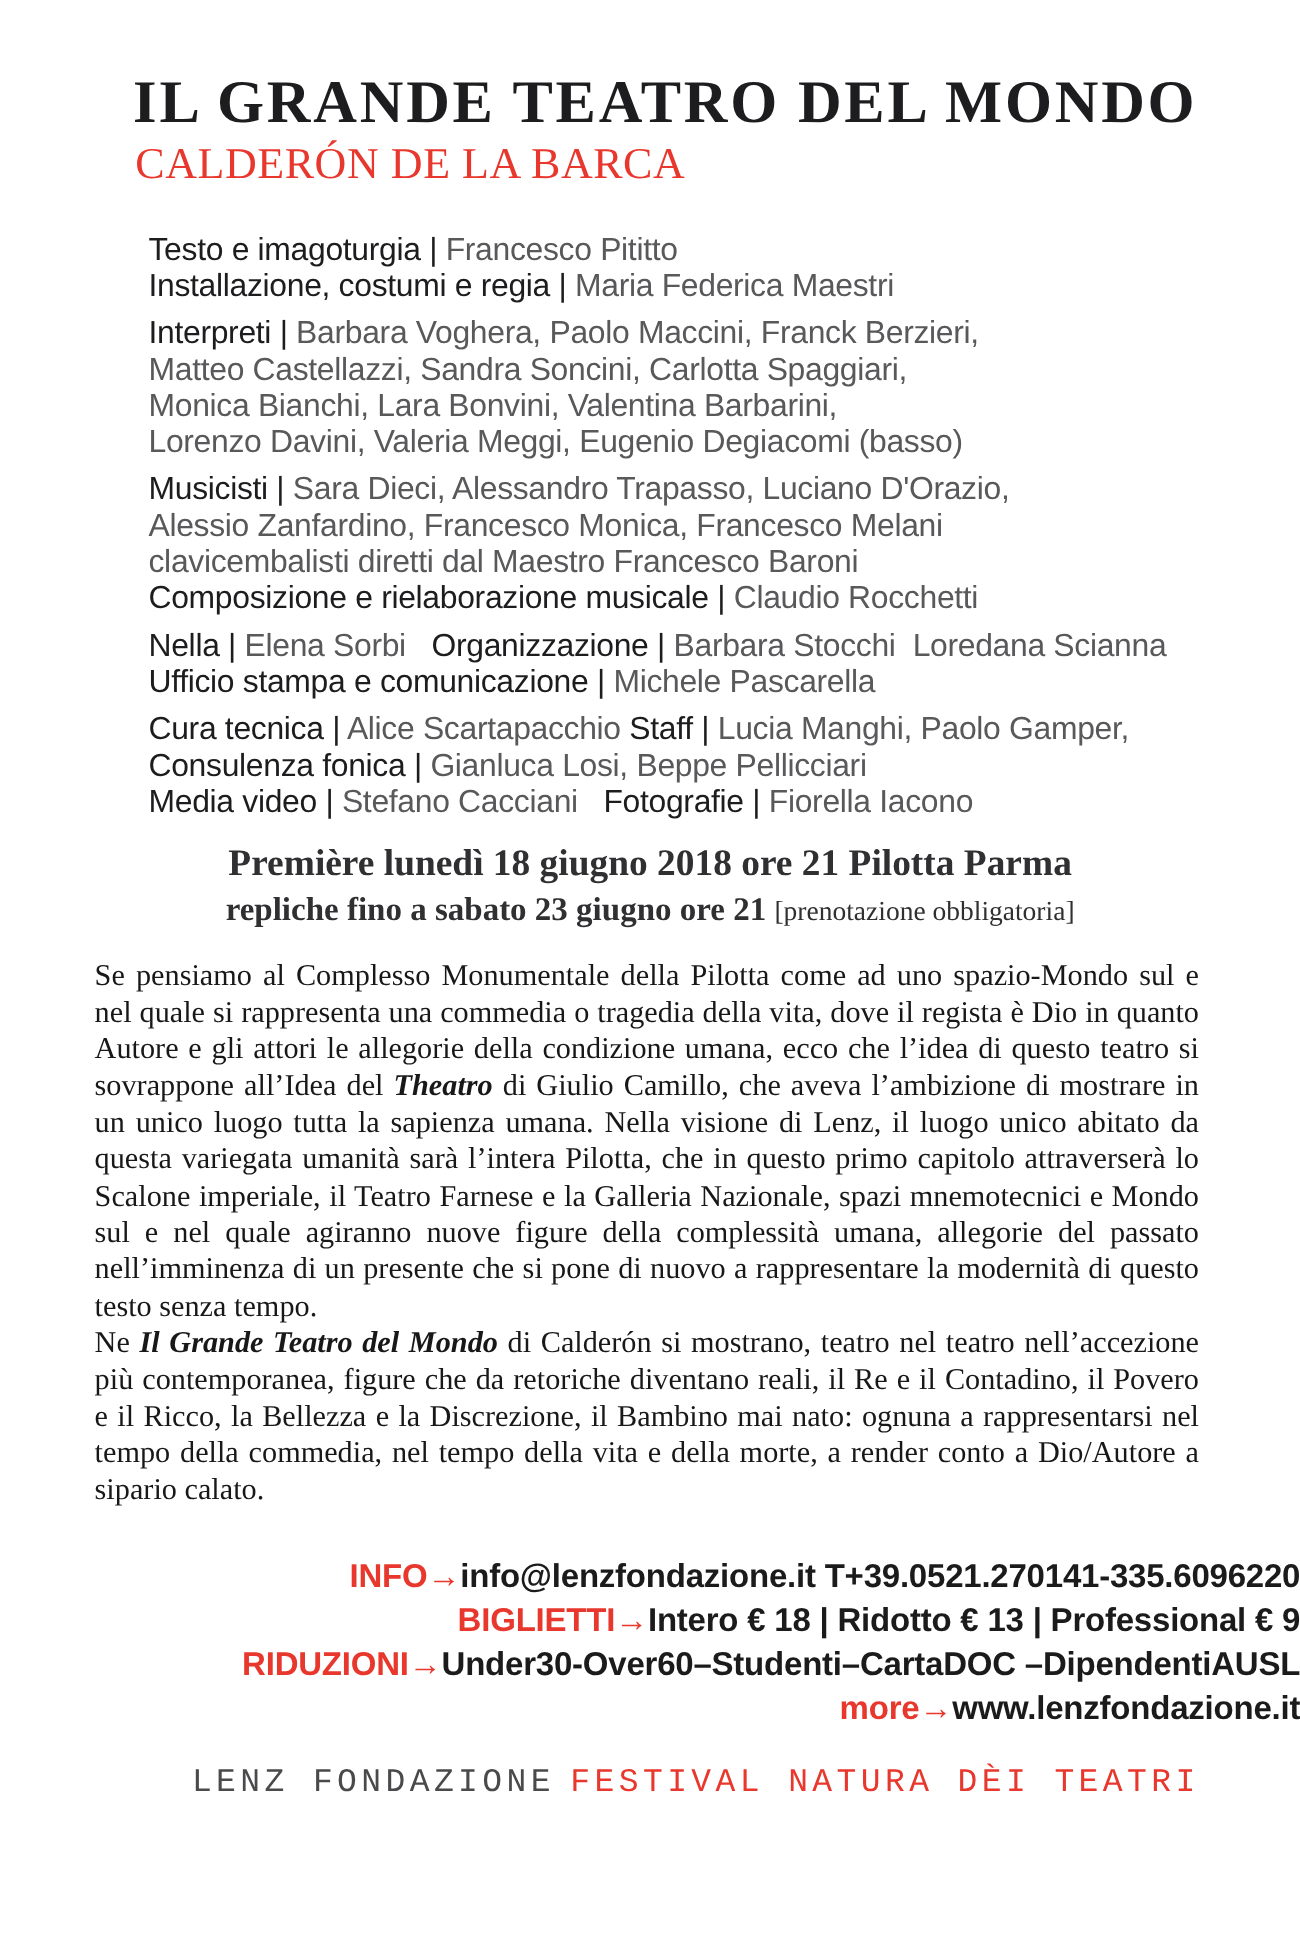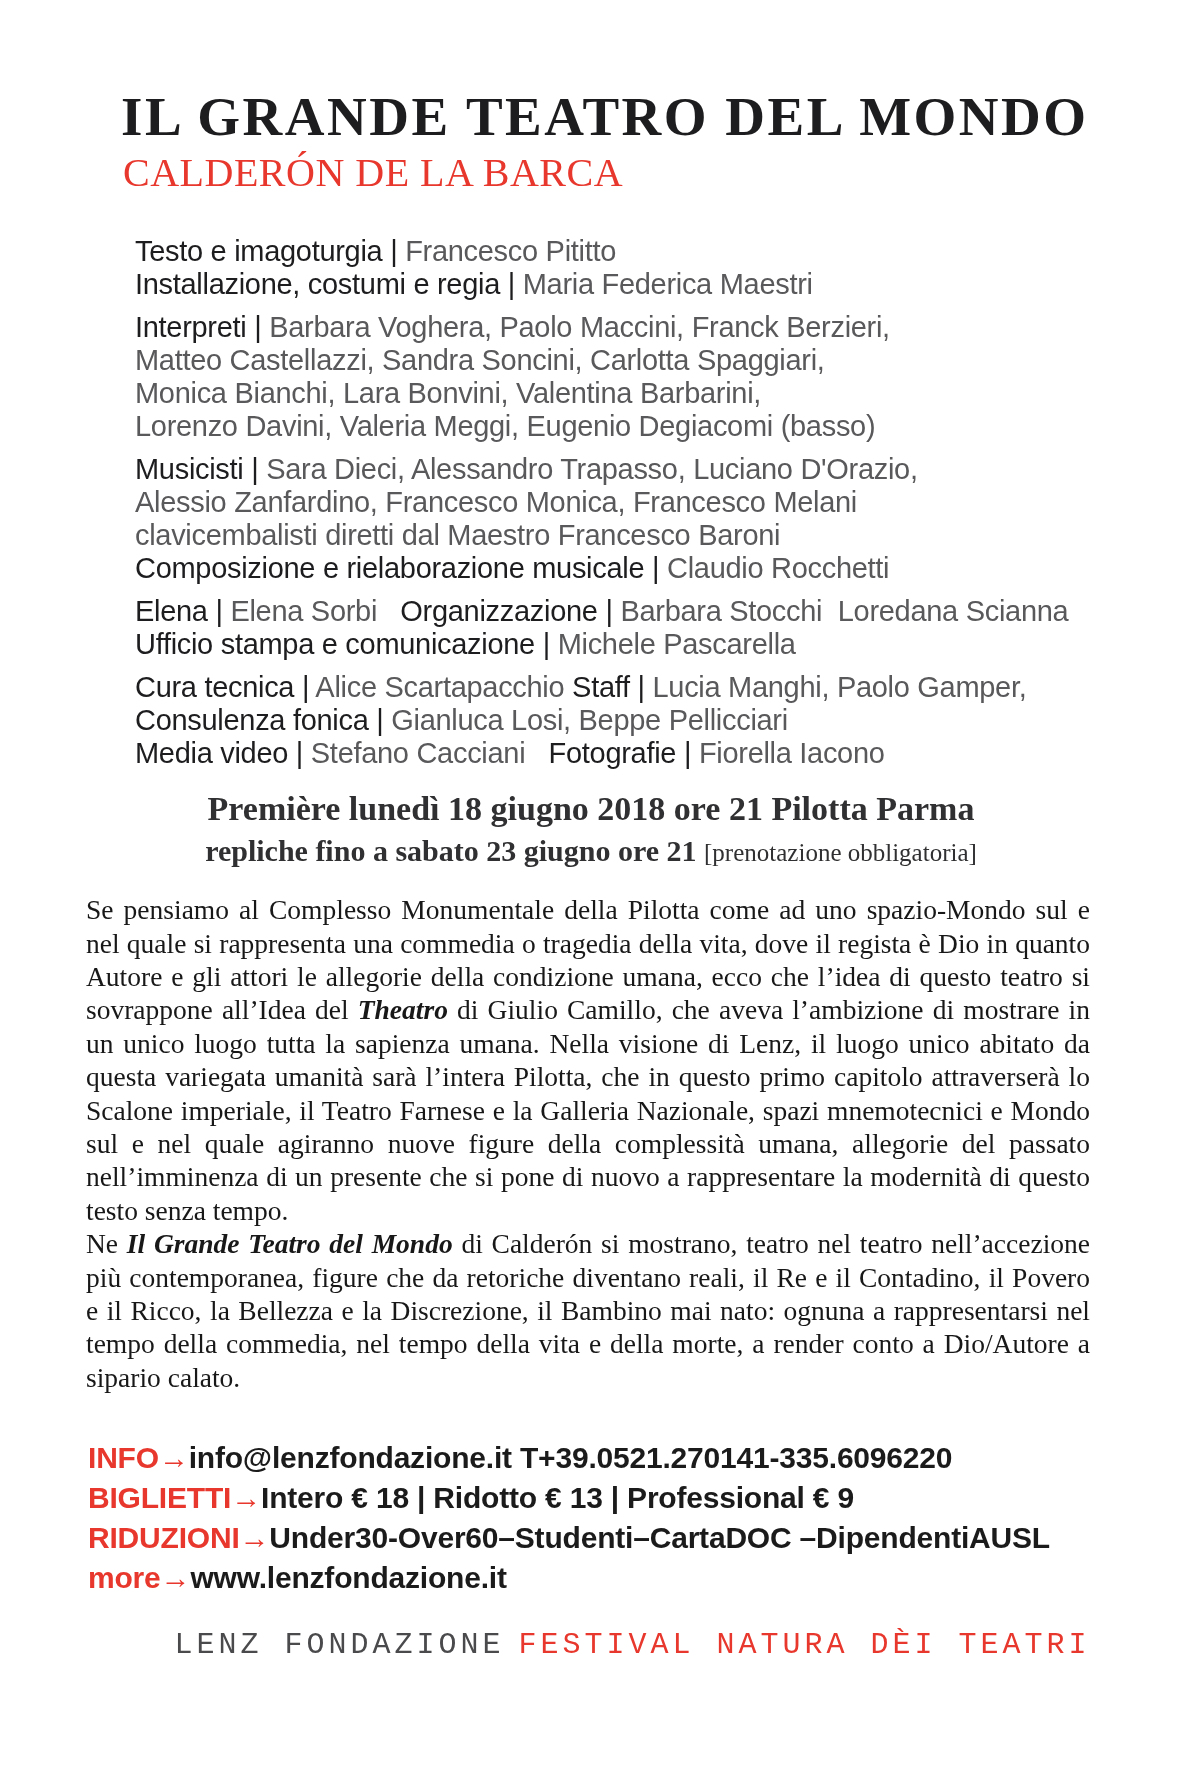--- a/index.html
+++ b/index.html
@@ -1,21 +1,21 @@
 <!DOCTYPE html>
 <html><head>
 <meta charset="utf-8">
 <style>
   html,body{margin:0;padding:0;background:#ffffff;}
   .page{
     position:relative;
     width:1182px;height:1772px;
     background:#ffffff;
     box-sizing:border-box;
-    padding-top:88px;
+    padding-top:64px;
     overflow:hidden;
     font-family:"Liberation Sans",sans-serif;
   }
   
   .title{
     margin:0 0 0 121px;
     font-family:"Liberation Serif",serif;
     font-weight:700;
     font-size:55px;
     line-height:1.05;
@@ -67,20 +67,21 @@
   }
   .body-text p{margin:0;}
   .body-text .it{font-style:italic;font-weight:bold;}
   
   .info{
     margin:44px 0 0 88px;
     font-size:30px;
     font-weight:700;
     line-height:40px;
     letter-spacing:-0.2px;
+    text-align:right;
   }
   .info .label{color:var(--red,#e8382d);}
   .info .arrow{color:var(--red,#e8382d);}
   .info .val{color:#1b1b1b;}
   
   .footer{
     margin:30px 12px 0 95px;
     font-family:Liberation Mono, monospace;
     font-size:30px;
     letter-spacing:4px;
@@ -109,21 +110,21 @@
         <div class="credit-line"><span class="seg muted">Monica Bianchi, Lara Bonvini, Valentina Barbarini,</span></div>
         <div class="credit-line"><span class="seg muted">Lorenzo Davini, Valeria Meggi, Eugenio Degiacomi (basso)</span></div>
       </div>
       <div class="credit-group">
         <div class="credit-line"><span class="seg ink">Musicisti</span><span class="seg ink"> | </span><span class="seg muted">Sara Dieci, Alessandro Trapasso, Luciano D'Orazio,</span></div>
         <div class="credit-line"><span class="seg muted">Alessio Zanfardino, Francesco Monica, Francesco Melani</span></div>
         <div class="credit-line"><span class="seg muted">clavicembalisti diretti dal Maestro Francesco Baroni</span></div>
         <div class="credit-line"><span class="seg ink">Composizione e rielaborazione musicale</span><span class="seg ink"> | </span><span class="seg muted">Claudio Rocchetti</span></div>
       </div>
       <div class="credit-group">
-        <div class="credit-line"><span class="seg ink">Elena</span><span class="seg ink"> | </span><span class="seg muted">Elena Sorbi</span><span class="seg ink">   </span><span class="seg ink">Organizzazione</span><span class="seg ink"> | </span><span class="seg muted">Barbara Stocchi  Loredana Scianna</span></div>
+        <div class="credit-line"><span class="seg ink">Nella</span><span class="seg ink"> | </span><span class="seg muted">Elena Sorbi</span><span class="seg ink">   </span><span class="seg ink">Organizzazione</span><span class="seg ink"> | </span><span class="seg muted">Barbara Stocchi  Loredana Scianna</span></div>
         <div class="credit-line"><span class="seg ink">Ufficio stampa e comunicazione</span><span class="seg ink"> | </span><span class="seg muted">Michele Pascarella</span></div>
       </div>
       <div class="credit-group">
         <div class="credit-line"><span class="seg ink">Cura tecnica</span><span class="seg ink"> | </span><span class="seg muted">Alice Scartapacchio </span><span class="seg ink">Staff</span><span class="seg ink"> | </span><span class="seg muted">Lucia Manghi, Paolo Gamper,</span></div>
         <div class="credit-line"><span class="seg ink">Consulenza fonica</span><span class="seg ink"> | </span><span class="seg muted">Gianluca Losi, Beppe Pellicciari</span></div>
         <div class="credit-line"><span class="seg ink">Media video</span><span class="seg ink"> | </span><span class="seg muted">Stefano Cacciani</span><span class="seg ink">   </span><span class="seg ink">Fotografie</span><span class="seg ink"> | </span><span class="seg muted">Fiorella Iacono</span></div>
       </div>
     </section>
 
   <section class="premiere">

